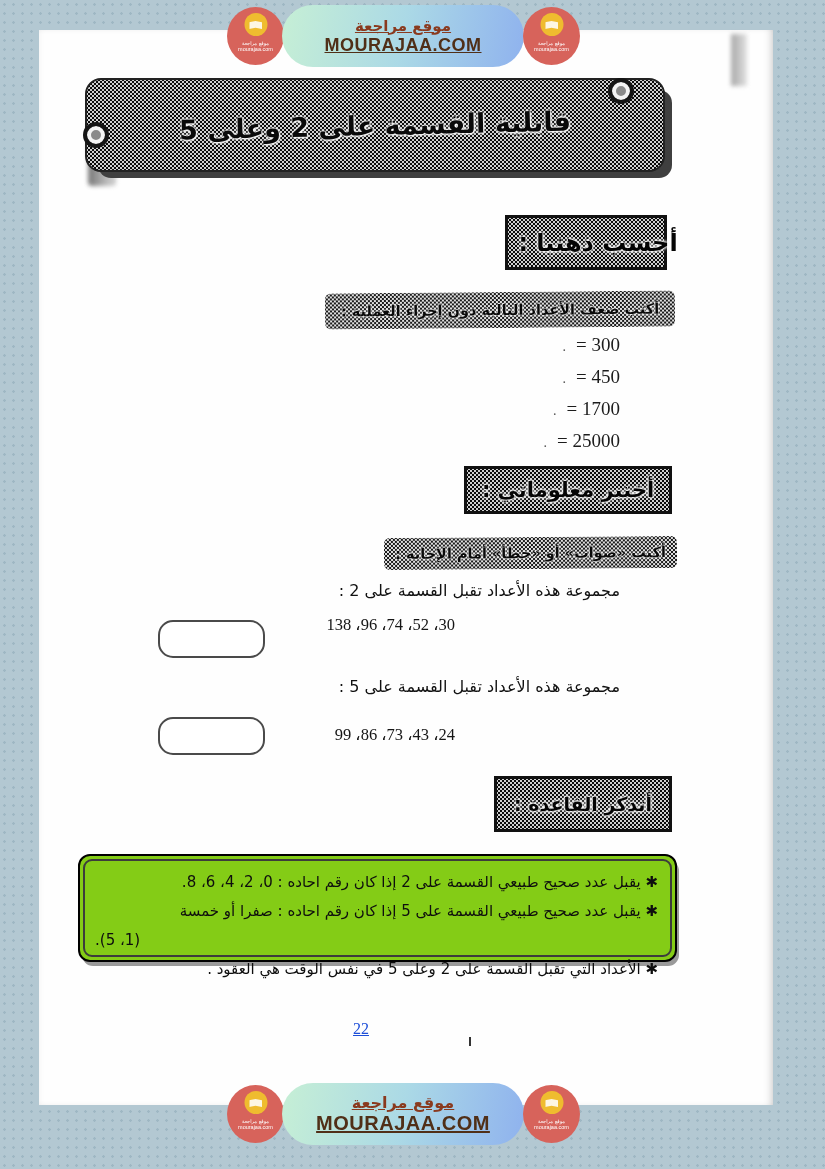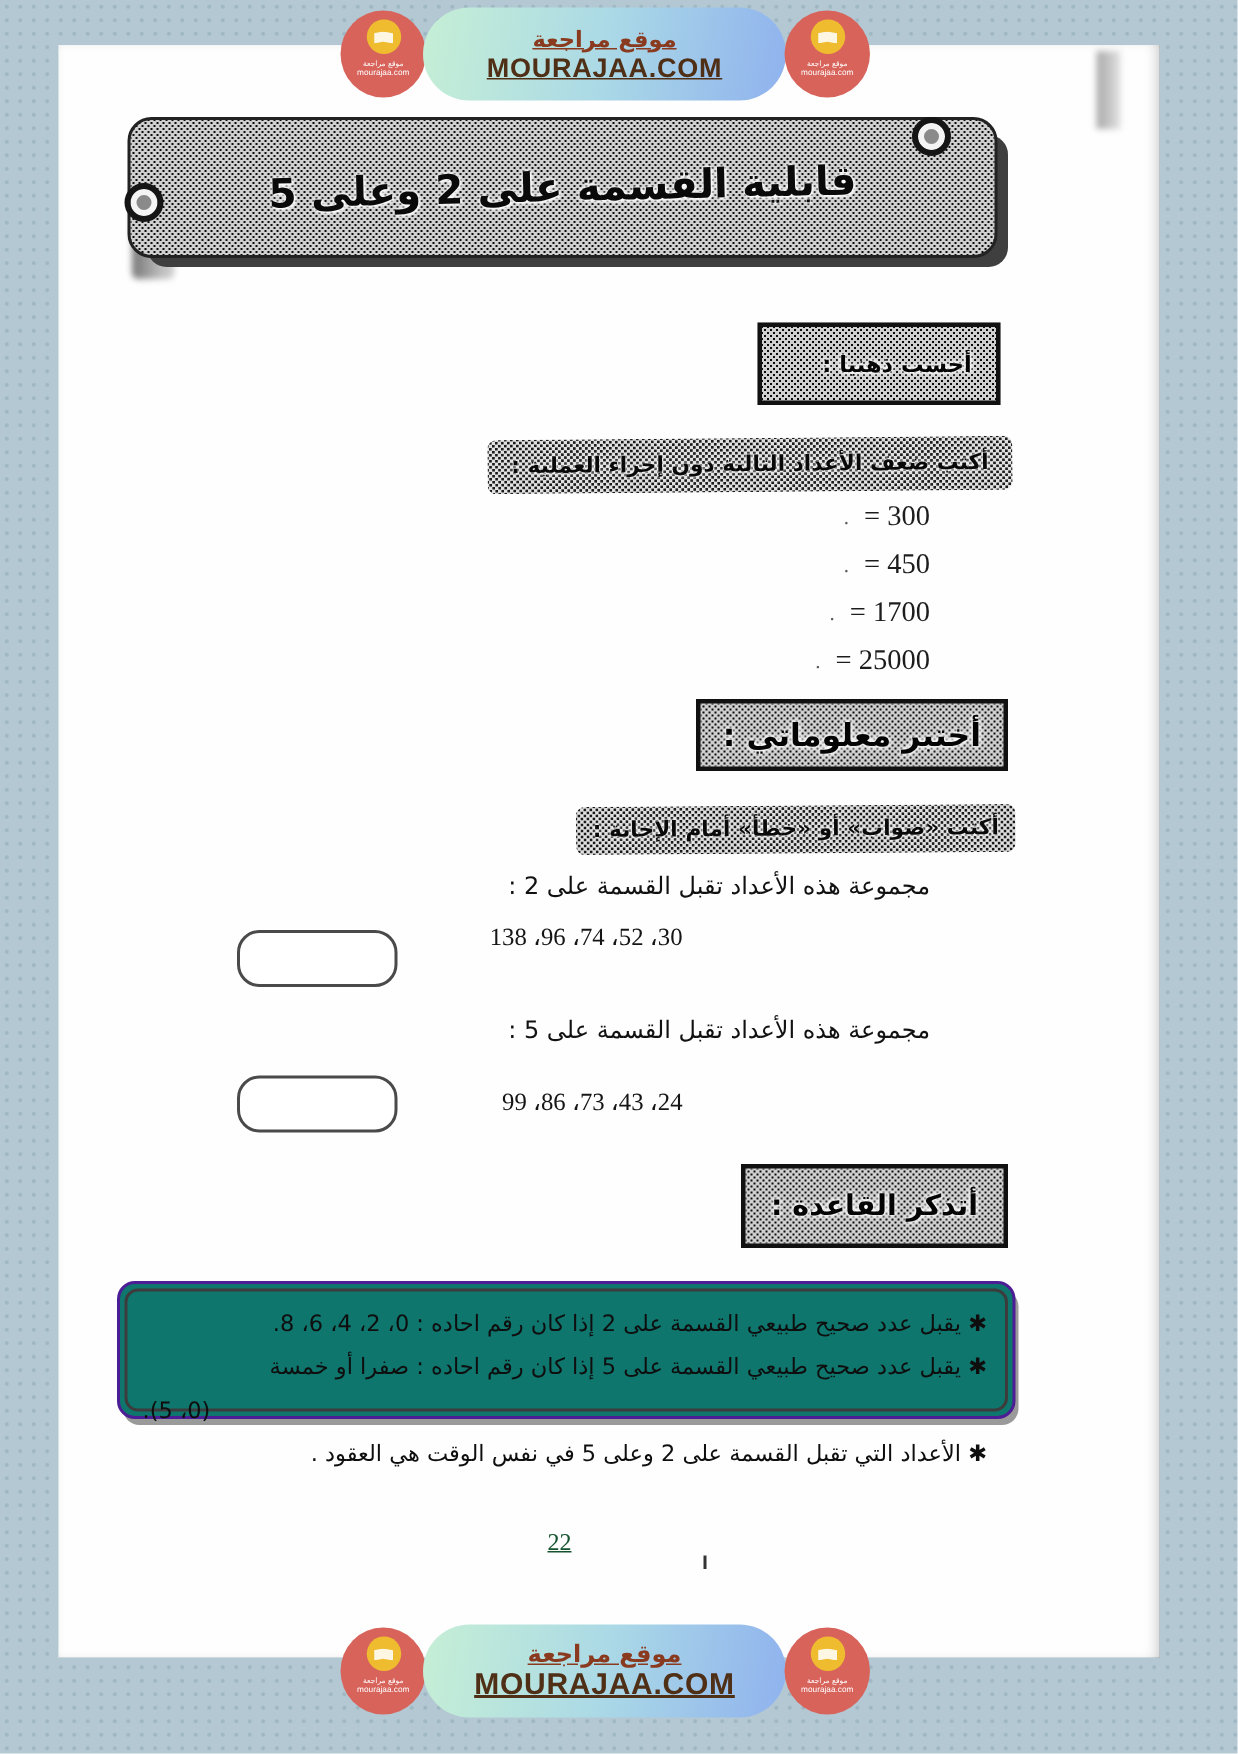--- a/index.html
+++ b/index.html
@@ -56,21 +56,21 @@
   .grommet{position:absolute;width:26px;height:26px;border-radius:50%;background:#8a8a8a;
     border:4px solid #151515;box-shadow:inset 0 0 0 4px #f4f4f4;}
   .grommet.tr{left:521px;top:-2px;}
   .grommet.bl{left:-4px;top:42px;}
 
   
   .header-box{position:absolute;border:3px solid #111;display:flex;align-items:center;justify-content:center;}
   .header-box .hb-text{font-weight:bold;color:#050505;white-space:nowrap;
     text-shadow:0 0 3px #fff,0 0 3px #fff,0 0 4px #fff;}
   #hdr-mental{left:505px;top:215px;width:162px;height:55px;}
-  #hdr-mental .hb-text{font-size:15px;padding-left:24px;}
+  #hdr-mental .hb-text{font-size:24px;padding-left:24px;}
   #hdr-test{left:464px;top:466px;width:208px;height:48px;}
   #hdr-test .hb-text{font-size:21px;}
   #hdr-rule{left:494px;top:776px;width:178px;height:56px;}
   #hdr-rule .hb-text{font-size:19px;}
 
   
   .strip{position:absolute;display:flex;align-items:center;justify-content:center;border-radius:6px;}
   .strip .st-text{font-weight:bold;font-size:14.5px;color:#0a0a0a;white-space:nowrap;
     text-shadow:0 0 2px #fff,0 0 3px #fff;}
   #strip-mental{left:325px;top:292px;width:350px;height:36px;transform:rotate(-.5deg);}
@@ -90,30 +90,30 @@
   .numbers{position:absolute;left:290px;width:165px;direction:rtl;text-align:right;
     font-size:16.5px;color:#151515;font-family:"Liberation Serif","DejaVu Sans",serif;white-space:nowrap;}
   #nums-1{top:615px;}
   #nums-2{top:725px;}
   .answer-box{position:absolute;left:158px;width:107px;height:38px;border:2px solid #4a4a4a;
     border-radius:15px;background:#fff;}
   #ans-1{top:620px;}
   #ans-2{top:717px;}
 
   
-  .rule-box{position:absolute;left:78px;top:854px;width:599px;height:92px;background:#0f766e;
-    border:2px solid #4c1d95;border-radius:12px;box-shadow:3px 5px 0 -1px #9a9a9a;}
+  .rule-box{position:absolute;left:78px;top:854px;width:599px;height:108px;background:#84cc16;
+    border:2px solid #000000;border-radius:12px;box-shadow:3px 5px 0 -1px #9a9a9a;}
   .rule-inner{position:absolute;inset:3px;border:2px solid #3c3c3c;border-radius:9px;
     padding:7px 12px 4px 10px;direction:rtl;}
   .rule-line{font-size:15px;line-height:29px;color:#0e0e0e;text-align:right;white-space:nowrap;}
   .rule-line.cont{text-align:left;}
 
   
-  .page-number{position:absolute;left:348px;top:1020px;width:50px;text-align:center;font-size:16px;
-    color:#14532d;font-family:"Liberation Serif",serif;text-decoration:underline;}
+  .page-number{position:absolute;left:336px;top:1020px;width:50px;text-align:center;font-size:16px;
+    color:#1d4ed8;font-family:"Liberation Serif",serif;text-decoration:underline;}
   .tick{position:absolute;left:469px;top:1037px;width:2px;height:9px;background:#333;}
 </style>
 </head>
 <body>
 
 <div class="paper"></div>
 <div class="smudge left"></div>
 <div class="smudge right"></div>
 
 <div class="banner top">
@@ -171,21 +171,21 @@
 <div class="numbers" id="nums-2">24، 43، 73، 86، 99</div>
 <div class="answer-box" id="ans-2"></div>
 
 <div class="header-box ht" id="hdr-rule">
   <span class="hb-text" dir="rtl">أتذكر القاعدة :</span>
 </div>
 <div class="rule-box">
   <div class="rule-inner">
     <div class="rule-line">✱ يقبل عدد صحيح طبيعي القسمة على 2 إذا كان رقم احاده : 0، 2، 4، 6، 8.</div>
     <div class="rule-line">✱ يقبل عدد صحيح طبيعي القسمة على 5 إذا كان رقم احاده : صفرا أو خمسة</div>
-    <div class="rule-line cont">(0، 5).</div>
+    <div class="rule-line cont">(1، 5).</div>
     <div class="rule-line">✱ الأعداد التي تقبل القسمة على 2 وعلى 5 في نفس الوقت هي العقود .</div>
   </div>
 </div>
 
 <div class="page-number">22</div>
 <div class="tick"></div>
 
 <div class="banner bottom">
   <div class="badge b-left">
     <div class="yc"></div>

